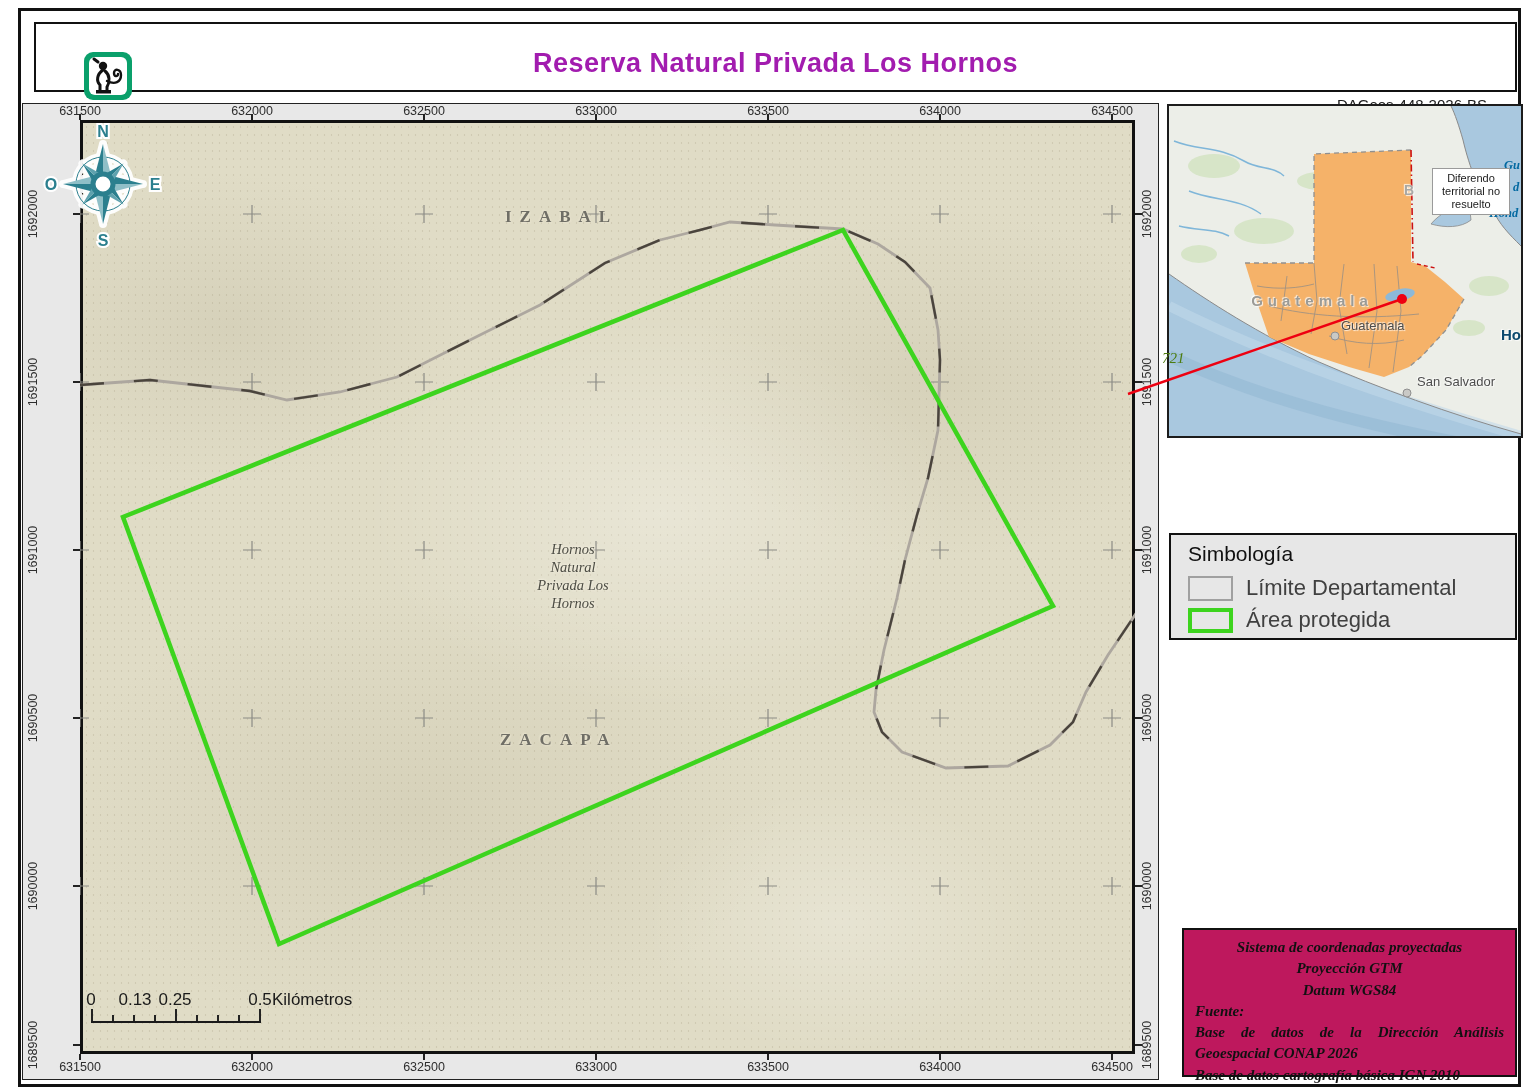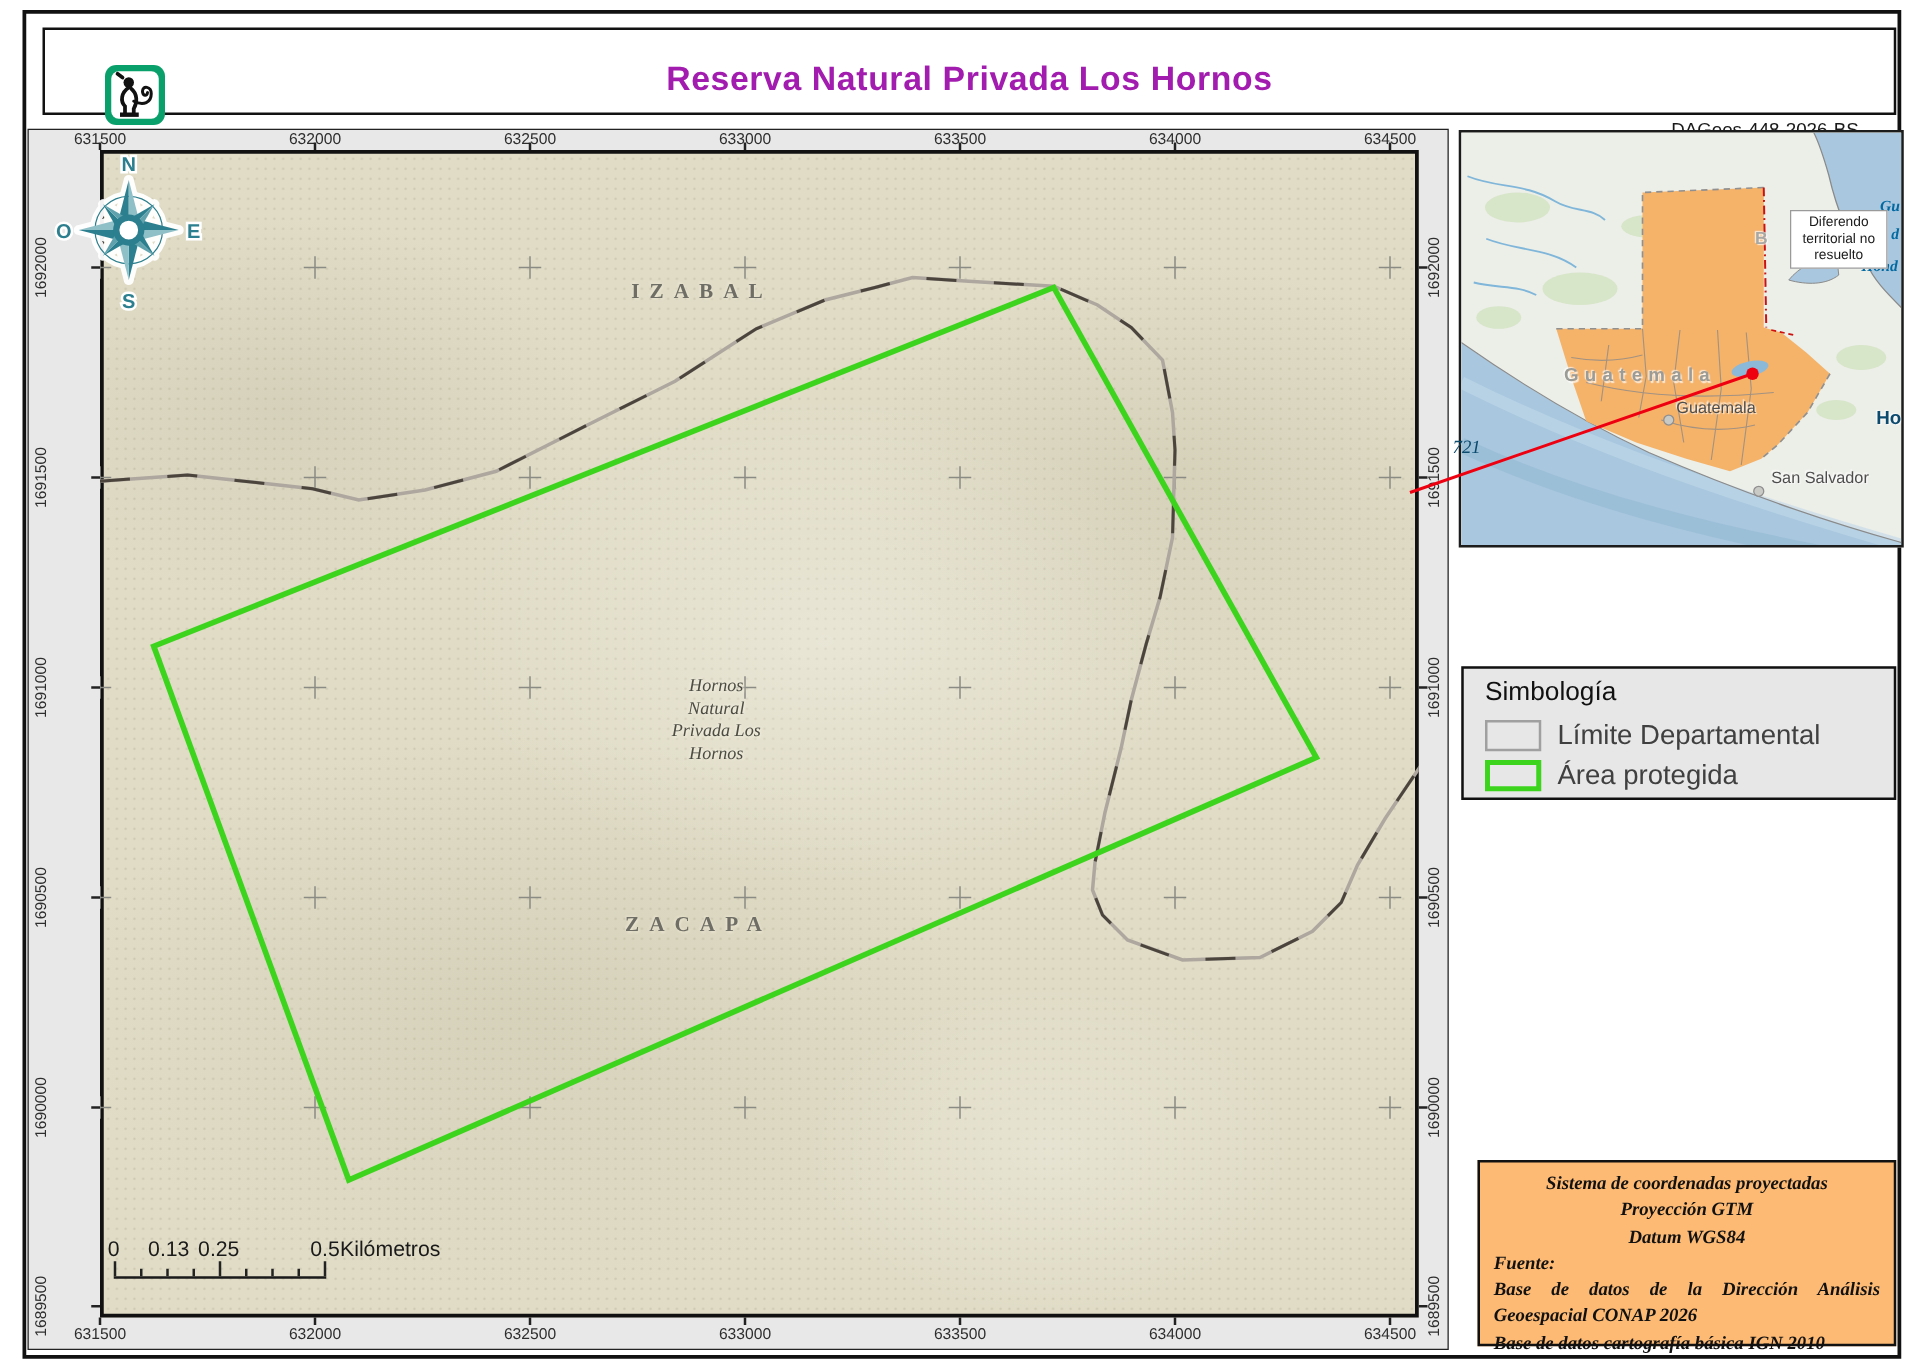--- a/index.html
+++ b/index.html
@@ -56,32 +56,32 @@
       text-shadow:1px 1px 1px rgba(255,255,255,.8),-1px -1px 1px rgba(255,255,255,.8);}
   #inset-country{left:58px;top:186px;width:170px;text-align:center;font-size:15px;font-weight:bold;
       letter-spacing:5px;color:#9b9b97;}
   #inset-honduras{left:332px;top:220px;font-size:15px;font-weight:bold;color:#0c4a6e;}
   #inset-belize{left:235px;top:76px;font-size:14px;font-weight:bold;color:#a8a8a4;}
   .sea-frag{position:absolute;font-family:"Liberation Serif",serif;font-style:italic;font-weight:bold;
       color:#0369a1;font-size:12.5px;}
   #note-box{left:263px;top:62px;width:74px;background:#fff;border:1px solid #9a9a9a;
       font-size:11px;line-height:13px;text-align:center;color:#1a1a1a;padding:3px 1px;}
   #road-label{left:1162px;top:350px;font-family:"Liberation Serif",serif;font-style:italic;
-      font-size:15px;color:#0c4a6e;}
+      font-size:15px;color:#4d7c0f;}
 
   #legend-box{left:1169px;top:533px;width:348px;height:107px;border:2.5px solid #111;
       background:#e7e7e7;box-sizing:border-box;}
   #legend-title{left:17px;top:7px;font-size:21px;color:#111;}
   .legend-row{position:absolute;left:17px;height:27px;}
   .legend-swatch{position:absolute;left:0;top:1px;width:45px;height:25px;box-sizing:border-box;}
   .swatch-departmental{border:2.5px solid #a0a0a0;}
   .swatch-protected{border:4px solid #3dd41e;}
   .legend-label{position:absolute;left:58px;top:0;font-size:22px;color:#404040;white-space:nowrap;}
 
-  #info-box{left:1182px;top:928px;width:335px;height:149px;border:2.5px solid #111;background:#fdba74;
+  #info-box{left:1182px;top:928px;width:335px;height:149px;border:2.5px solid #111;background:#be185d;
       box-sizing:border-box;padding:7px 11px;font-family:"Liberation Serif",serif;
       font-weight:bold;font-style:italic;font-size:15px;line-height:1.42;color:#111;}
   .info-center{text-align:center;}
   .info-justify{text-align:justify;}
 
   #red-overlay{left:0;top:0;width:1536px;height:1089px;pointer-events:none;}
   #compass{left:33px;top:114px;width:140px;height:140px;}
 </style>
 </head>
 <body>
@@ -174,21 +174,21 @@
           </g>
       </g>
       <circle r="10" fill="#fff" stroke="#2b7f8e" stroke-width="5"></circle>
       <text x="0" y="-47" text-anchor="middle" font-size="16" font-weight="bold" fill="#2b7f8e" style="paint-order:stroke;stroke:#fff;stroke-width:4px">N</text>
       <text x="52" y="6" text-anchor="middle" font-size="16" font-weight="bold" fill="#2b7f8e" style="paint-order:stroke;stroke:#fff;stroke-width:4px">E</text>
       <text x="0" y="62" text-anchor="middle" font-size="16" font-weight="bold" fill="#2b7f8e" style="paint-order:stroke;stroke:#fff;stroke-width:4px">S</text>
       <text x="-52" y="6" text-anchor="middle" font-size="16" font-weight="bold" fill="#2b7f8e" style="paint-order:stroke;stroke:#fff;stroke-width:4px">O</text>
     </g>
   </svg>
 
-  <div class="abs region-label" style="left:505px;top:223px;text-align:center;">IZABAL</div>
+  <div class="abs region-label" style="left:505px;top:207px;text-align:center;">IZABAL</div>
   <div class="abs region-label" style="left:500px;top:730px;">ZACAPA</div>
   <div class="abs" id="reserve-label">
     <div>Hornos</div>
     <div>Natural</div>
     <div>Privada Los</div>
     <div>Hornos</div>
   </div>
 
   <div class="abs scale-num" style="left:61px;top:990px;">0</div>
   <div class="abs scale-num" style="left:105px;top:990px;">0.13</div>

